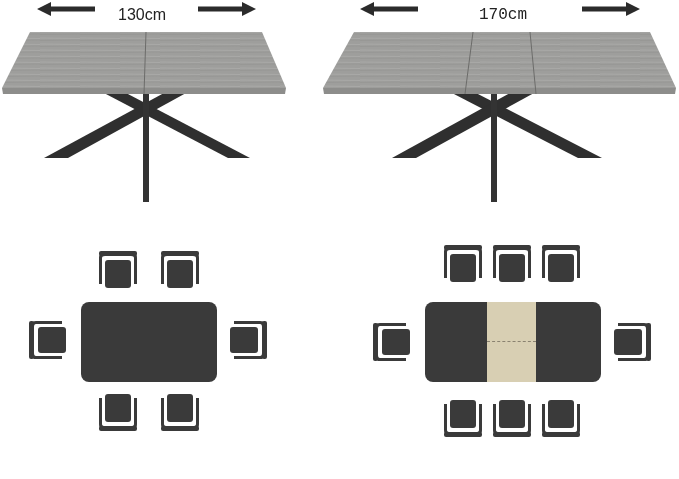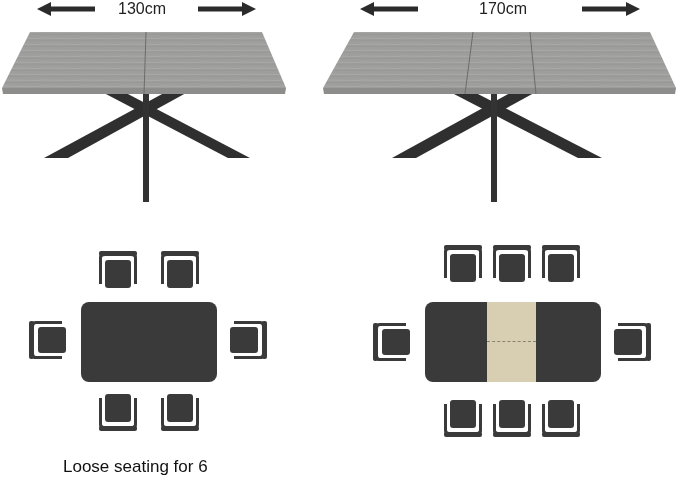--- a/index.html
+++ b/index.html
@@ -1,19 +1,19 @@
 <!DOCTYPE html>
 <html><head>
 <meta charset="utf-8">
 <style>
   html, body { margin:0; padding:0; background:#ffffff; }
   body { width:679px; height:479px; position:relative; overflow:hidden;
          font-family:"Liberation Sans", sans-serif; color:#1a1a1a; }
   .abs { position:absolute; }
-  .dim-label { font-size:16px; color:#222; top:0px; line-height:18px; }
+  .dim-label { font-size:16px; color:#222; top:6px; line-height:18px; }
   .caption { font-size:17px; color:#111; top:457px; line-height:20px; white-space:nowrap; }
   svg { display:block; }
 </style>
 </head>
 <body>
 
 <svg width="0" height="0" style="position:absolute">
   <defs>
 
     <symbol id="chair" viewBox="0 0 44 40">
@@ -64,24 +64,23 @@
         <use href="#chair"></use>
       </svg>
     <svg class="abs" style="left:26px;top:80px;transform:rotate(-90deg)" width="44" height="40">
         <use href="#chair"></use>
       </svg>
     <svg class="abs" style="left:226px;top:80px;transform:rotate(90deg)" width="44" height="40">
         <use href="#chair"></use>
       </svg>
   </div>
 
-  <div class="abs caption" style="left:63px">Loose seating for 6</div>
 </div>
 
-<div class="abs" style="left:320px;top:0;width:359px;height:378px;">
+<div class="abs" style="left:320px;top:0;width:359px;height:378px;font-family:Liberation Mono, monospace;">
   <svg class="abs" style="left:40px;top:2px" width="60" height="14">
     <polygon points="0,7 14,0 14,4.5 58,4.5 58,9.5 14,9.5 14,14" fill="#2b2b2b"></polygon>
   </svg>
   <div class="abs dim-label" style="left:159px">170cm</div>
   <svg class="abs" style="left:260px;top:2px" width="60" height="14">
     <polygon points="60,7 46,0 46,4.5 2,4.5 2,9.5 46,9.5 46,14" fill="#2b2b2b"></polygon>
   </svg>
 
   <svg class="abs" style="left:0;top:30px" width="359" height="175">
 

